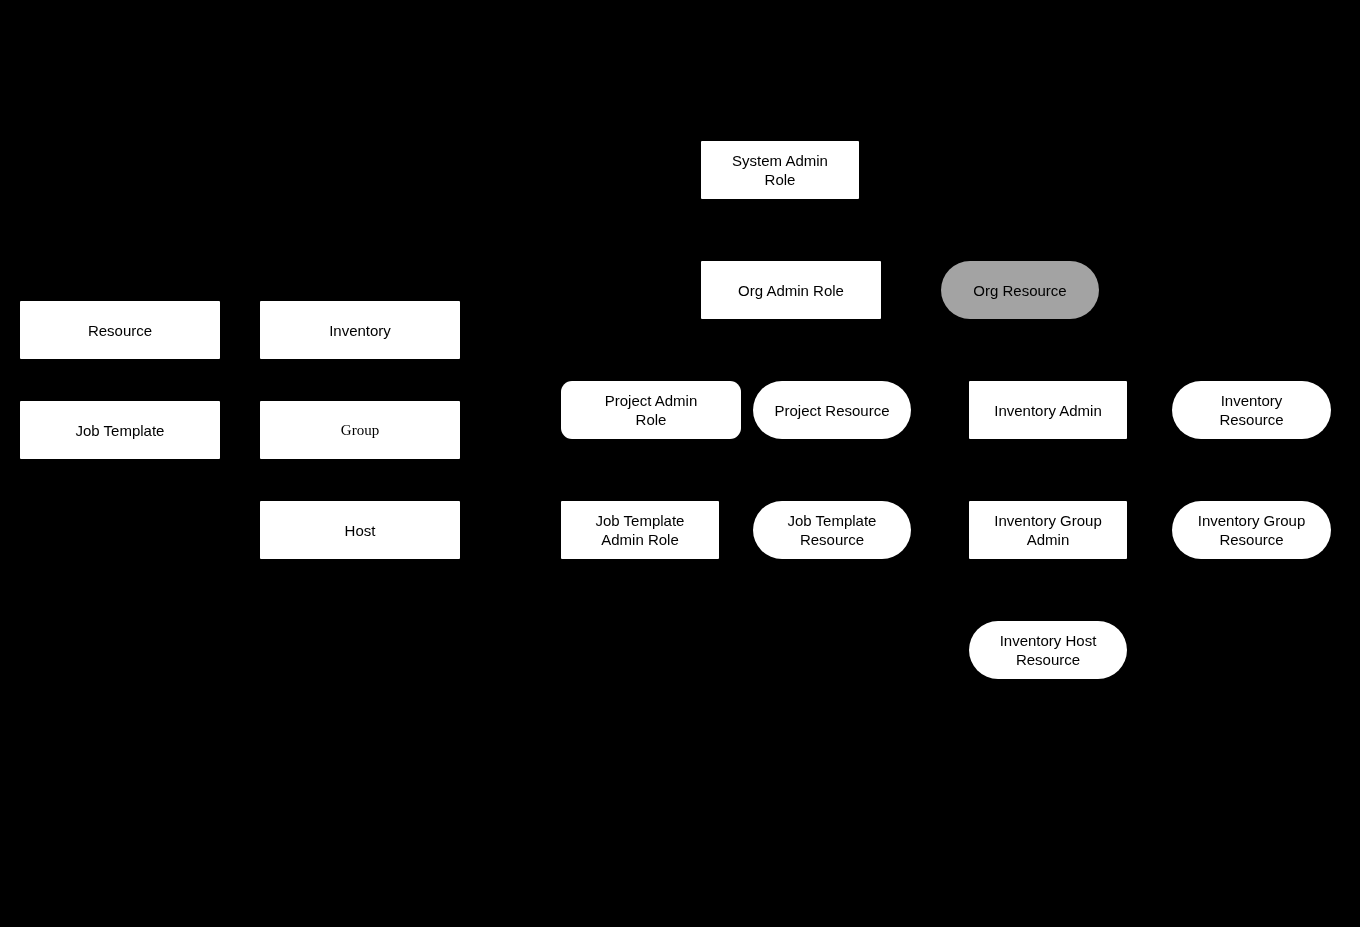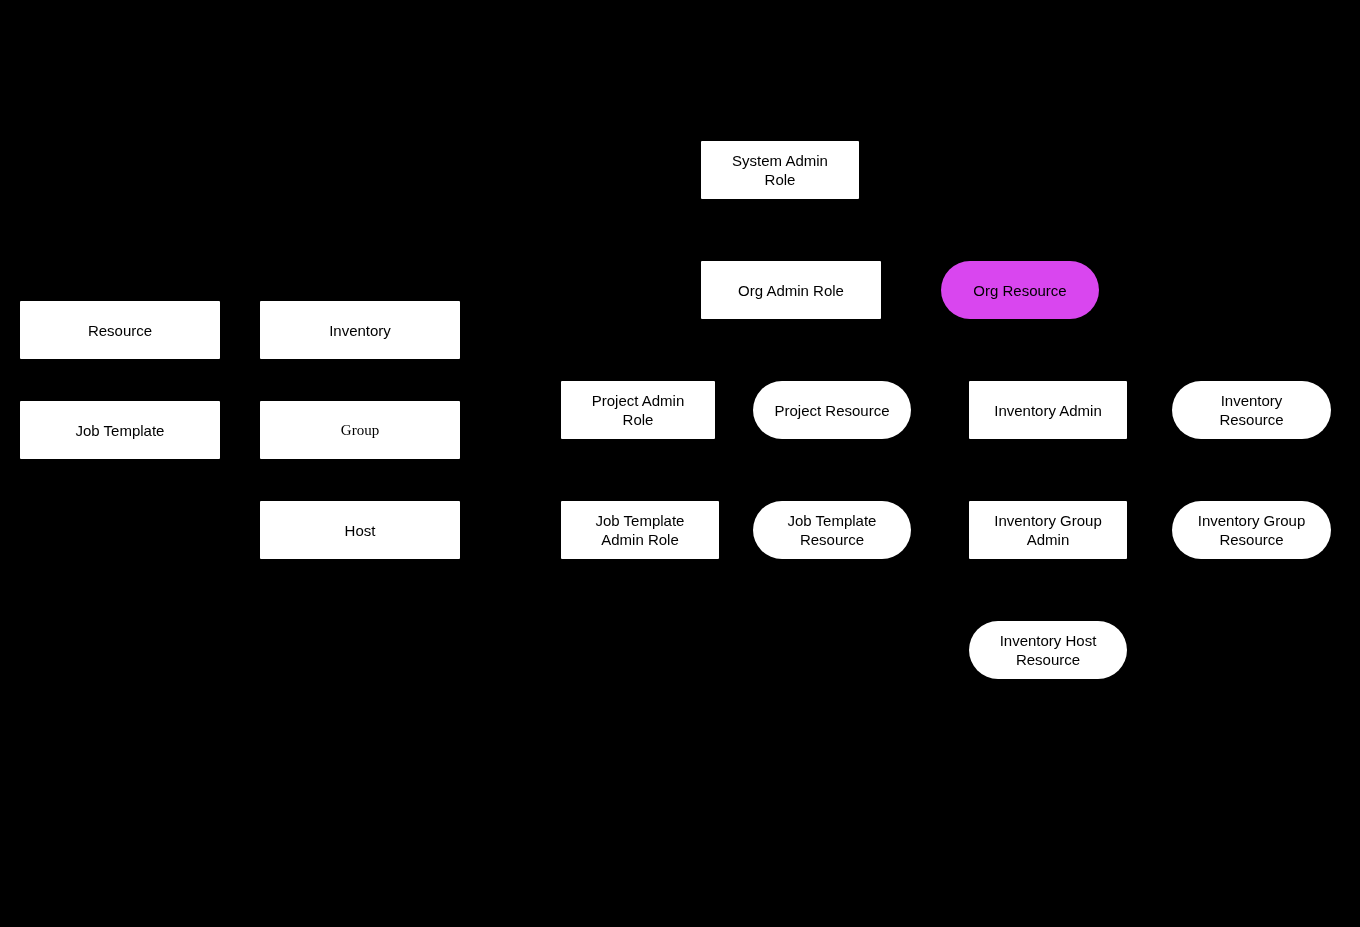--- a/index.html
+++ b/index.html
@@ -41,22 +41,22 @@
 
 <div id="canvas" style="background: rgb(0, 0, 0);">
     <div class="node rect" style="left: 20px; top: 301px; width: 200px; height: 58px; background: rgb(255, 255, 255); color: rgb(0, 0, 0);">Resource</div>
     <div class="node rect" style="left: 260px; top: 301px; width: 200px; height: 58px; background: rgb(255, 255, 255); color: rgb(0, 0, 0);">Inventory</div>
     <div class="node rect" style="left: 20px; top: 401px; width: 200px; height: 58px; background: rgb(255, 255, 255); color: rgb(0, 0, 0);">Job Template</div>
     <div class="node rect" style="left: 260px; top: 401px; width: 200px; height: 58px; background: rgb(255, 255, 255); color: rgb(0, 0, 0); font-family: Liberation Serif, serif;">Group</div>
     <div class="node rect" style="left: 260px; top: 501px; width: 200px; height: 58px; background: rgb(255, 255, 255); color: rgb(0, 0, 0); text-align: center;">Host</div>
     <div class="node rect" style="left: 701px; top: 141px; width: 158px; height: 58px; background: rgb(255, 255, 255); color: rgb(0, 0, 0);">System Admin
 Role</div>
     <div class="node rect" style="left: 701px; top: 261px; width: 180px; height: 58px; background: rgb(255, 255, 255); color: rgb(0, 0, 0);">Org Admin Role</div>
-    <div class="node pill" style="left: 941px; top: 261px; width: 158px; height: 58px; background: #d946ef; color: rgb(0, 0, 0);">Org Resource</div>
-    <div class="node rect" style="left: 561px; top: 381px; width: 154px; height: 58px; background: rgb(255, 255, 255); color: rgb(0, 0, 0);">Project Admin
+    <div class="node pill" style="left: 941px; top: 261px; width: 158px; height: 58px; background: #a3a3a3; color: rgb(0, 0, 0);">Org Resource</div>
+    <div class="node rect" style="left: 561px; top: 381px; width: 180px; height: 58px; background: rgb(255, 255, 255); color: rgb(0, 0, 0); border-radius: 11px;">Project Admin
 Role</div>
     <div class="node pill" style="left: 753px; top: 381px; width: 158px; height: 58px; background: rgb(255, 255, 255); color: rgb(0, 0, 0);">Project Resource</div>
     <div class="node rect" style="left: 969px; top: 381px; width: 158px; height: 58px; background: rgb(255, 255, 255); color: rgb(0, 0, 0);">Inventory Admin</div>
     <div class="node pill" style="left: 1172px; top: 381px; width: 159px; height: 58px; background: rgb(255, 255, 255); color: rgb(0, 0, 0);">Inventory
 Resource</div>
     <div class="node rect" style="left: 561px; top: 501px; width: 158px; height: 58px; background: rgb(255, 255, 255); color: rgb(0, 0, 0);">Job Template
 Admin Role</div>
     <div class="node pill" style="left: 753px; top: 501px; width: 158px; height: 58px; background: rgb(255, 255, 255); color: rgb(0, 0, 0);">Job Template
 Resource</div>
     <div class="node rect" style="left: 969px; top: 501px; width: 158px; height: 58px; background: rgb(255, 255, 255); color: rgb(0, 0, 0);">Inventory Group

